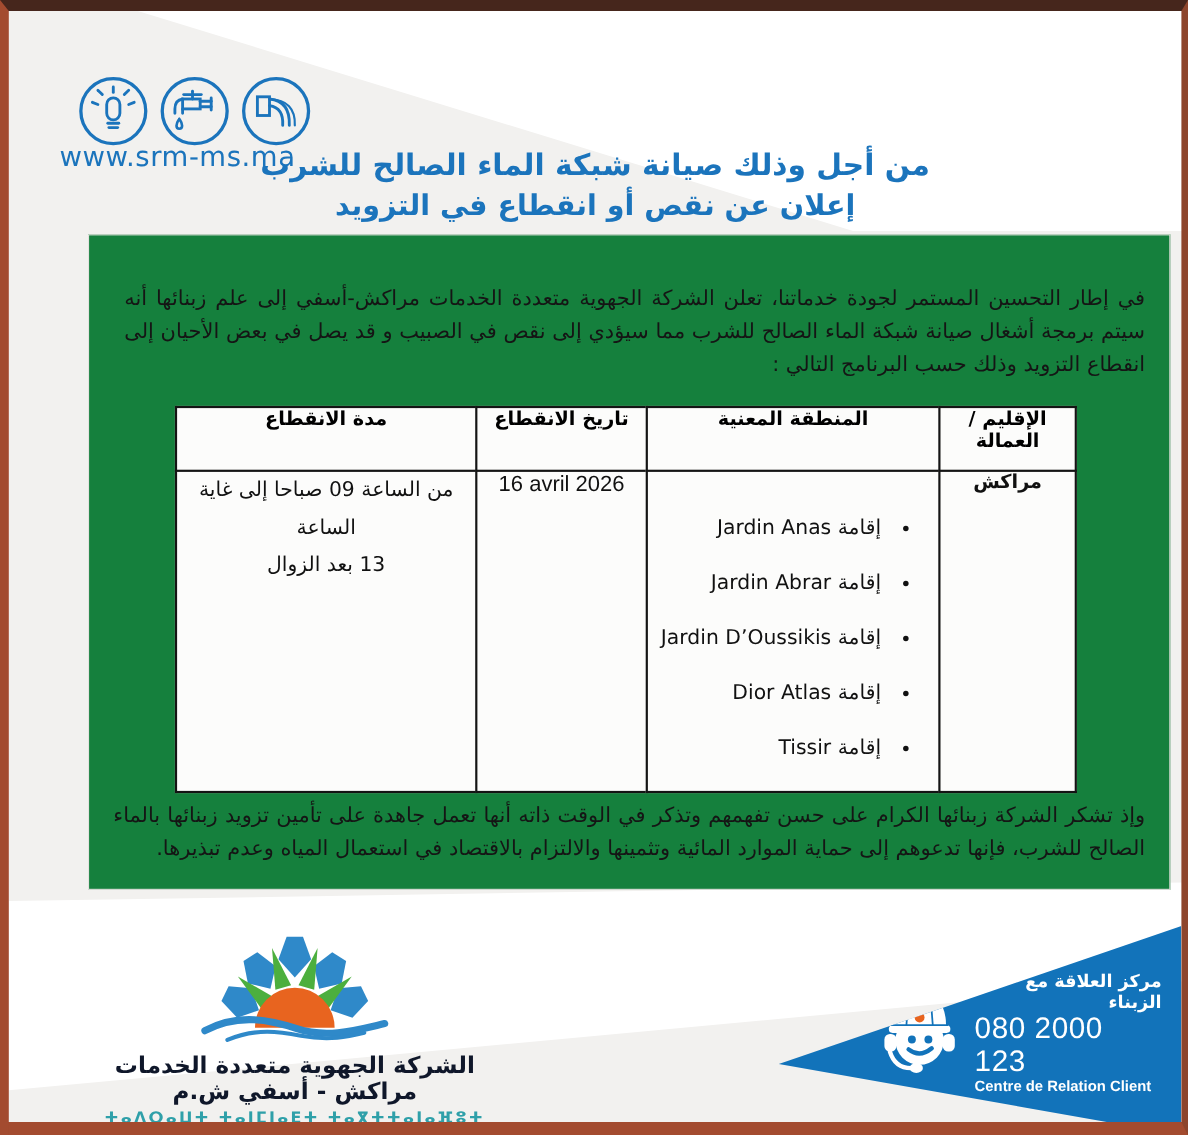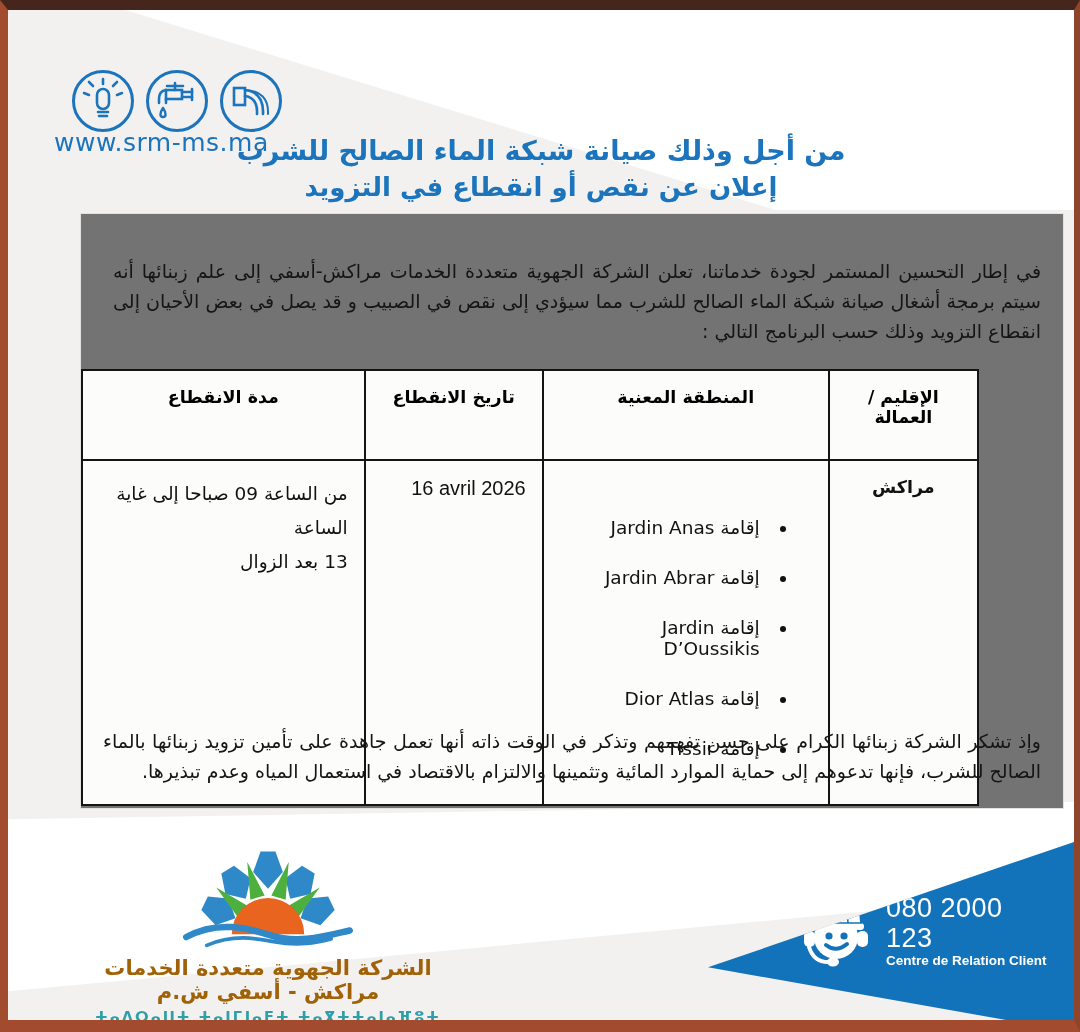--- a/index.html
+++ b/index.html
@@ -20,45 +20,45 @@
   .brand-icons svg{display:block;}
   .site-url{position:absolute;left:46px;top:118px;font-size:25px;font-weight:normal;color:#1b74bc;letter-spacing:.5px;}
 
   
   .title{position:absolute;left:0;top:122px;width:100%;text-align:center;
     color:#1b74bc;font-weight:bold;direction:rtl;}
   .title .t1{font-size:27px;line-height:37px;}
   .title .t2{font-size:26px;line-height:36px;}
 
   
-  .panel{position:absolute;left:72px;top:203px;width:984px;height:596px;background:#737373;
+  .panel{position:absolute;left:72px;top:203px;width:984px;height:596px;background:#15803d;
     border:1px solid #e4e2df;box-sizing:border-box;}
   .para{direction:rtl;text-align:justify;font-size:19px;line-height:30px;color:#151515;}
   .para.intro{margin:42px 22px 0 32px;}
   .para.closing{position:absolute;left:22px;right:22px;top:512px;margin:0;}
 
   
   table.sched{position:absolute;right:84px;top:155px;border-collapse:collapse;direction:rtl;
     background:#fcfcfb;}
-  table.sched td,table.sched th{border:2px solid #141414;vertical-align:top;padding:16px;}
+  table.sched td,table.sched th{border:2px solid #141414;vertical-align:top;padding:0;}
   th.h{font-size:17.5px;font-weight:bold;text-align:center;padding-top:8px;height:56px;color:#000;}
   .col-prov{width:122px;}
   .col-area{width:264px;border-radius:26px;}
   .col-date{width:153px;border-radius:29px;}
   .col-dur{width:271px;}
   td.prov{height:278px;text-align:center;font-weight:bold;font-size:17.5px;padding-top:46px;}
   td.area ul{list-style:disc;margin:40px 26px 0 10px;padding:0 18px 0 0;direction:rtl;}
   td.area li{font-size:18.5px;margin-bottom:29px;padding-right:8px;text-align:right;}
-  td.date,td.dur{vertical-align:middle;text-align:right;}
+  td.date,td.dur{vertical-align:middle;text-align:center;}
   td.date div{font-size:20px;direction:ltr;font-family:"Liberation Sans","DejaVu Sans",sans-serif;}
   td.dur div{direction:rtl;font-size:18.5px;line-height:34px;}
 
   
   .logo-block{position:absolute;left:76px;top:836px;width:368px;text-align:center;}
-  .logo-ar{direction:rtl;font-size:21px;font-weight:bold;color:#a16207;margin-top:2px;}
+  .logo-ar{direction:rtl;font-size:21px;font-weight:bold;color:#0f172a;margin-top:2px;}
   .logo-tif{font-size:14.5px;color:#2fa0a9;letter-spacing:2px;margin-top:5px;font-weight:bold;}
 
   
   .cr-band{position:absolute;right:0;top:826px;width:366px;height:196px;background:#1273ba;
     clip-path:polygon(0 67%,100% 3%,100% 100%);}
   .cr-inner{position:absolute;right:18px;top:46px;display:flex;align-items:center;gap:10px;}
   .cr-text{display:flex;flex-direction:column;color:#fff;width:170px;}
   .cr-ar{direction:rtl;font-size:16px;font-weight:bold;text-align:right;}
   .cr-phone{font-size:27px;font-weight:normal;letter-spacing:.5px;line-height:30px;
     font-family:"Liberation Sans","DejaVu Sans",sans-serif;}
@@ -212,19 +212,20 @@
           <rect x="8" y="48" width="11" height="16" rx="5" fill="#ffffff"></rect>
           <rect x="61" y="48" width="11" height="16" rx="5" fill="#ffffff"></rect>
           <circle cx="33" cy="53" r="3.6" fill="#1273ba"></circle>
           <circle cx="48" cy="53" r="3.6" fill="#1273ba"></circle>
           <path d="M30,62 Q40,70 51,61" stroke="#1273ba" stroke-width="4" fill="none" stroke-linecap="round"></path>
           <path d="M13,64 Q18,80 34,79" stroke="#ffffff" stroke-width="4" fill="none" stroke-linecap="round"></path>
           <ellipse cx="37" cy="79" rx="6" ry="4.5" fill="#ffffff"></ellipse>
         </svg>
       </span>
       <div class="cr-text">
+        <div class="cr-ar">مركز العلاقة مع الزبناء</div>
         <div class="cr-phone">080 2000 123</div>
         <div class="cr-fr">Centre de Relation Client</div>
       </div>
     </div>
   </div>
 
 </div>
 
 </body></html>

